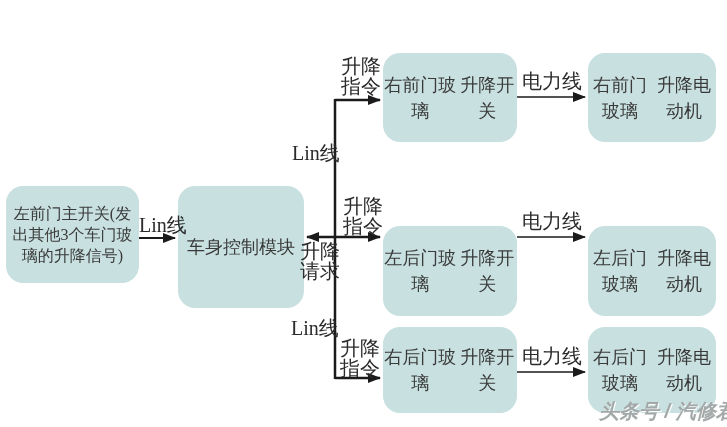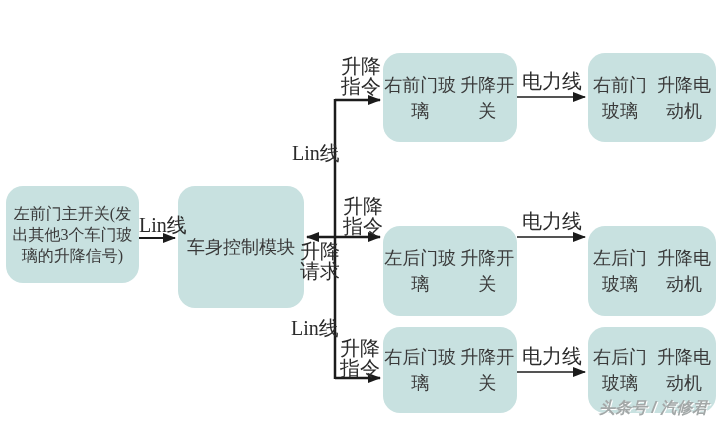--- a/index.html
+++ b/index.html
@@ -20,23 +20,23 @@
   .box-mo{width:128px;font-size:18px;line-height:26px;}
   .row-top{top:53px;height:89px;}
   .row-mid{top:190px;height:90px;margin-top:36px;}
   .row-bot{top:327px;height:86px;}
   .col-sw{left:383px;}
   .col-mo{left:588px;}
   .lbl{
     position:absolute;color:#2b2b2b;font-size:20px;line-height:20px;text-align:right;white-space:nowrap;
   }
   .watermark{
-    position:absolute;left:599px;top:398px;width:122px;text-align:left;
+    position:absolute;left:599px;top:398px;width:122px;text-align:right;
     font-family:"Liberation Sans","DejaVu Sans",sans-serif;
-    font-size:16px;font-weight:bold;font-style:italic;color:#a3a8a8;
+    font-size:20px;font-weight:bold;font-style:italic;color:#a3a8a8;
     text-shadow:1px 1px 0 #ffffff;letter-spacing:0px;white-space:nowrap;
   }
 </style>
 </head>
 <body>
 
 <div class="canvas">
 
   <svg class="wires" viewBox="0 0 727 427">
     <defs>

